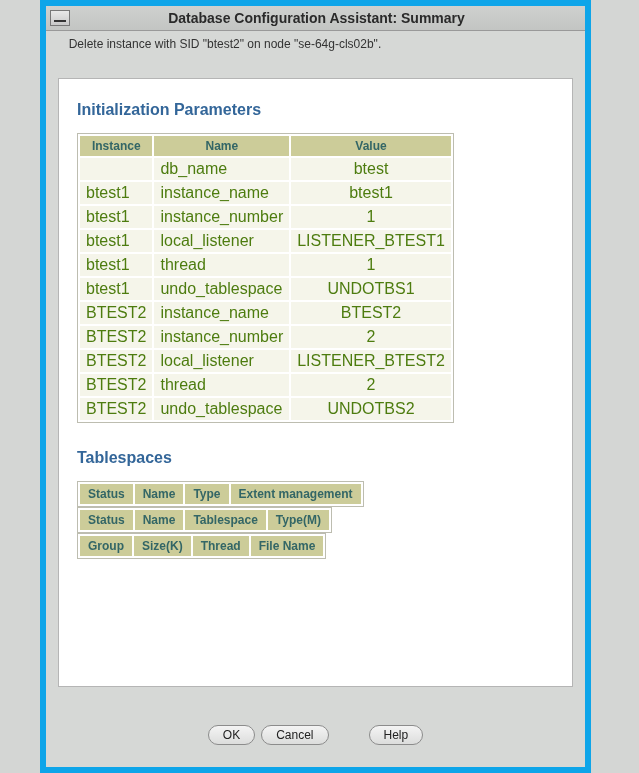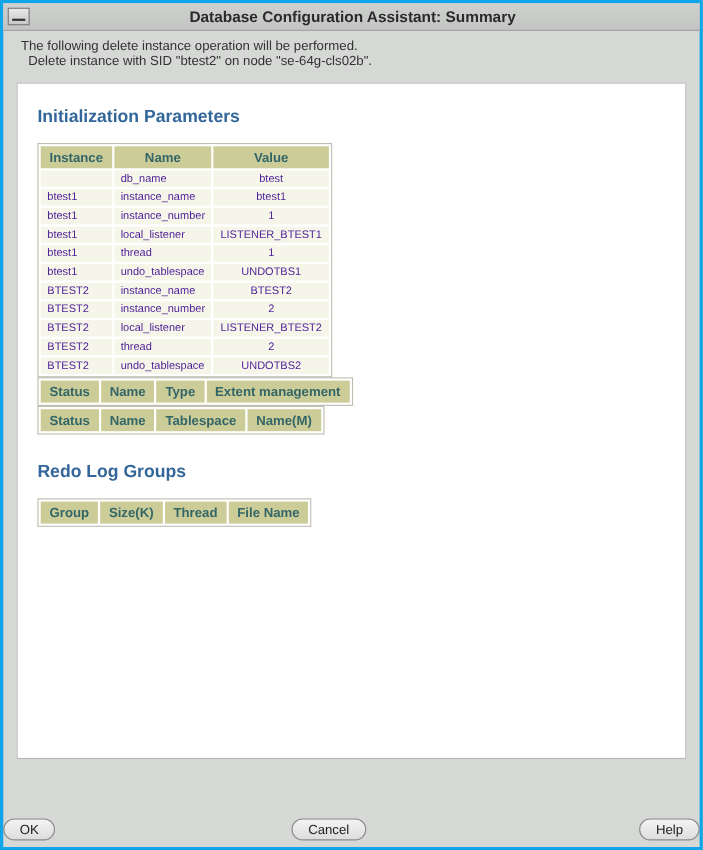--- a/index.html
+++ b/index.html
@@ -6,26 +6,27 @@
     margin: 0;
     padding: 0;
     width: 639px;
     height: 773px;
     font-family: "Lucida Sans", "Helvetica", Arial, sans-serif;
     font-size: 12px;
     background: #d4d6d4;
     overflow: hidden;
   }
   .window {
-    width: 639px;
+    width: 551px;
     height: 773px;
     position: relative;
-    border: 3px solid #0ea5e9;
+    border: 6px solid #0ea5e9;
     box-sizing: border-box;
     background: #d6d8d6;
+    margin-left: 40px;
   }
   .titlebar {
     height: 24px;
     background: linear-gradient(#cfd1cf, #c3c5c3);
     border-bottom: 1px solid #999;
     display: flex;
     align-items: center;
     position: relative;
   }
   .titlebar .sysbtn {
@@ -85,37 +86,37 @@
   }
   table.data th {
     background: #cccc99;
     color: #336666;
     font-weight: bold;
     font-size: 12px;
     padding: 3px 8px;
   }
   table.data td {
     background: #f5f5ea;
-    color: #4c1d95;
-    font-size: 10px;
+    color: #4d7c0f;
+    font-size: 16px;
     padding: 2px 6px;
   }
   table.data td.center { text-align: center; }
   .save-row {
     position: absolute;
     right: 14px;
     bottom: 46px;
   }
   .button-row {
     position: absolute;
     left: 0;
     right: 0;
-    bottom: 6px;
+    bottom: 22px;
     display: flex;
-    justify-content: space-between;
+    justify-content: center;
     gap: 6px;
   }
   button.std {
     font-family: inherit;
     font-size: 12px;
     color: #222;
     background: linear-gradient(#f4f4f4,#dcdddc);
     border: 1px solid #8c8c8c;
     border-radius: 10px;
     padding: 2px 14px;
@@ -129,21 +130,20 @@
 <body>
 
 <div class="window">
 
   <div class="titlebar">
     <div class="sysbtn"></div>
     <div class="title">Database Configuration Assistant: Summary</div>
   </div>
 
   <div class="intro">
-    <div>The following delete instance operation will be performed.</div>
     <div style="white-space: pre;">  Delete instance with SID "btest2" on node "se-64g-cls02b".</div>
   </div>
 
   <div class="content-area">
 
     <h2 class="section">Initialization Parameters</h2>
     <table class="data">
       <thead>
         <tr>
           <th>Instance</th>
@@ -203,43 +203,43 @@
             <td class="center">2</td>
           </tr>
           <tr>
             <td>BTEST2</td>
             <td>undo_tablespace</td>
             <td class="center">UNDOTBS2</td>
           </tr>
         </tbody>
     </table>
 
+    <h2 class="section later">Tablespaces</h2>
     <table class="data">
       <thead>
         <tr>
           <th>Status</th>
           <th>Name</th>
           <th>Type</th>
           <th>Extent management</th>
         </tr>
       </thead>
     </table>
 
     <table class="data">
       <thead>
         <tr>
           <th>Status</th>
           <th>Name</th>
           <th>Tablespace</th>
-          <th>Name(M)</th>
-        </tr>
-      </thead>
-    </table>
-
-    <h2 class="section later">Redo Log Groups</h2>
+          <th>Type(M)</th>
+        </tr>
+      </thead>
+    </table>
+
     <table class="data">
       <thead>
         <tr>
           <th>Group</th>
           <th>Size(K)</th>
           <th>Thread</th>
           <th>File Name</th>
         </tr>
       </thead>
     </table>

